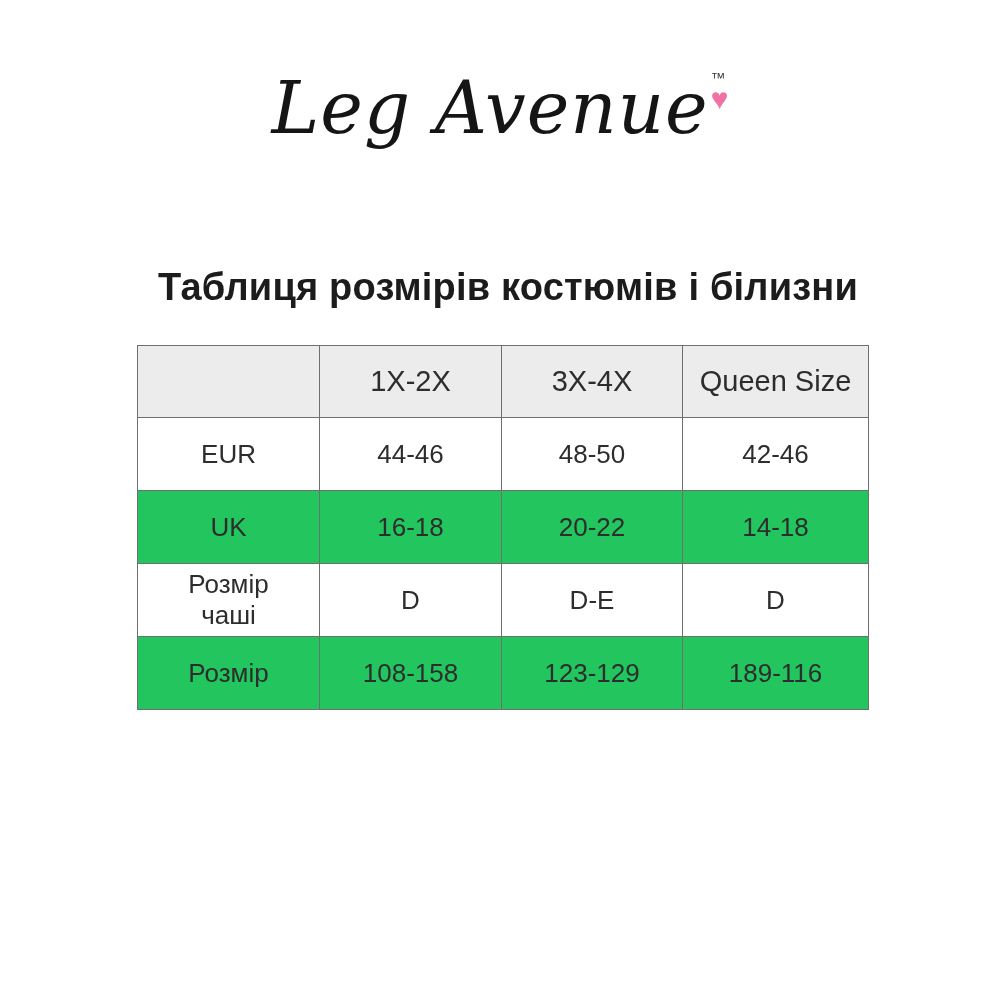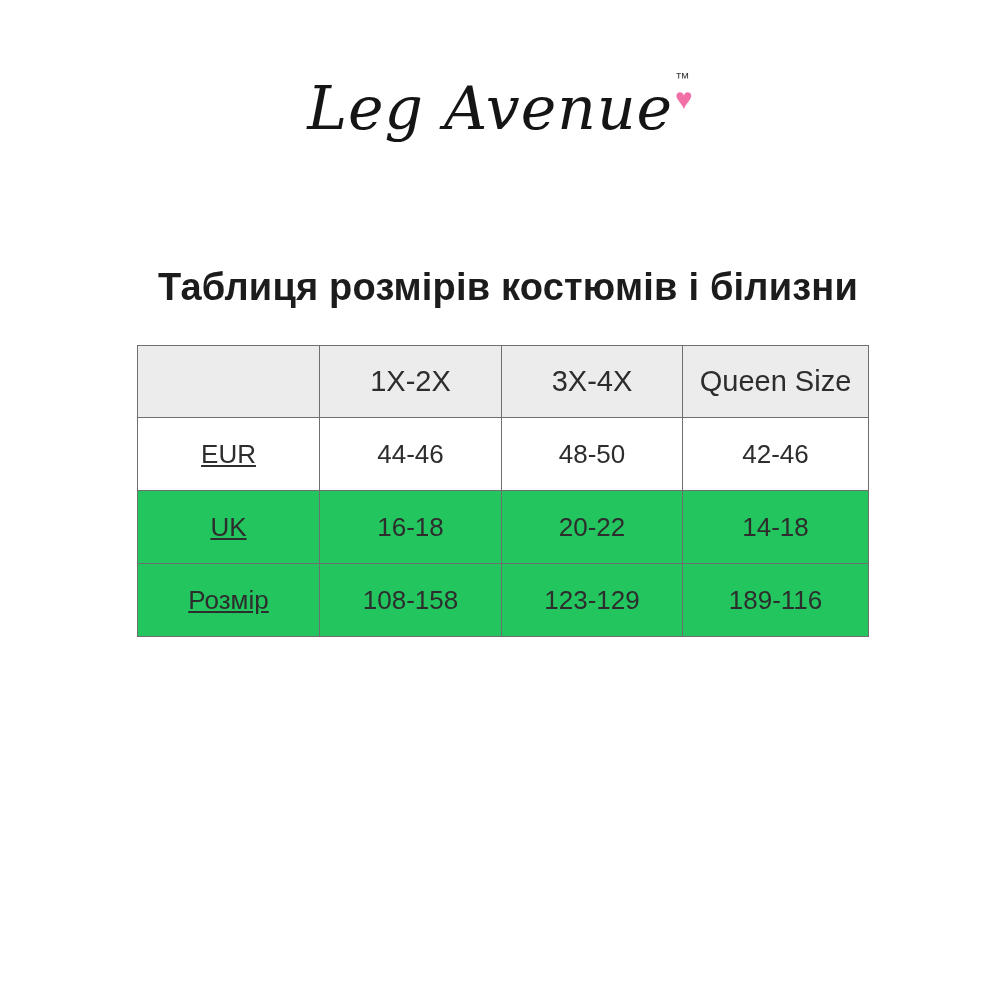--- a/index.html
+++ b/index.html
@@ -24,21 +24,21 @@
     left: 0;
     width: 1000px;
     text-align: center;
     white-space: nowrap;
   }
   .logo-text {
     display: inline-block;
     font-family: "DejaVu Serif", serif;
     font-style: italic;
     font-weight: normal;
-    font-size: 60px;
+    font-size: 72px;
     line-height: 120px;
     color: #151515;
     letter-spacing: 1px;
   }
   .logo-marks {
     display: inline-flex;
     flex-direction: column;
     align-items: flex-start;
     vertical-align: top;
     margin-top: 22px;
@@ -98,21 +98,20 @@
     font-size: 26px;
     font-weight: normal;
     background: #ffffff;
     line-height: 1.18;
   }
   .size-table tbody tr.row-shaded td {
     background: #22c55e;
   }
   .size-table td.row-label {
     padding: 0 28px;
-    text-decoration: underline;
   }
 </style>
 </head>
 <body>
 
 <div class="page">
 
   <div class="logo">
     <span class="logo-text">Leg Avenue</span><span class="logo-marks">
         <span class="logo-tm">™</span>
@@ -143,20 +142,26 @@
         <td>44-46</td>
         <td>48-50</td>
         <td>42-46</td>
       </tr>
       <tr class="row-shaded">
         <td class="row-label">UK</td>
         <td>16-18</td>
         <td>20-22</td>
         <td>14-18</td>
       </tr>
+      <tr>
+        <td class="row-label">Розмір чаші</td>
+        <td>D</td>
+        <td>D-E</td>
+        <td>D</td>
+      </tr>
       <tr class="row-shaded">
         <td class="row-label">Розмір</td>
         <td>108-158</td>
         <td>123-129</td>
         <td>189-116</td>
       </tr>
     </tbody>
   </table>
 
 </div>

